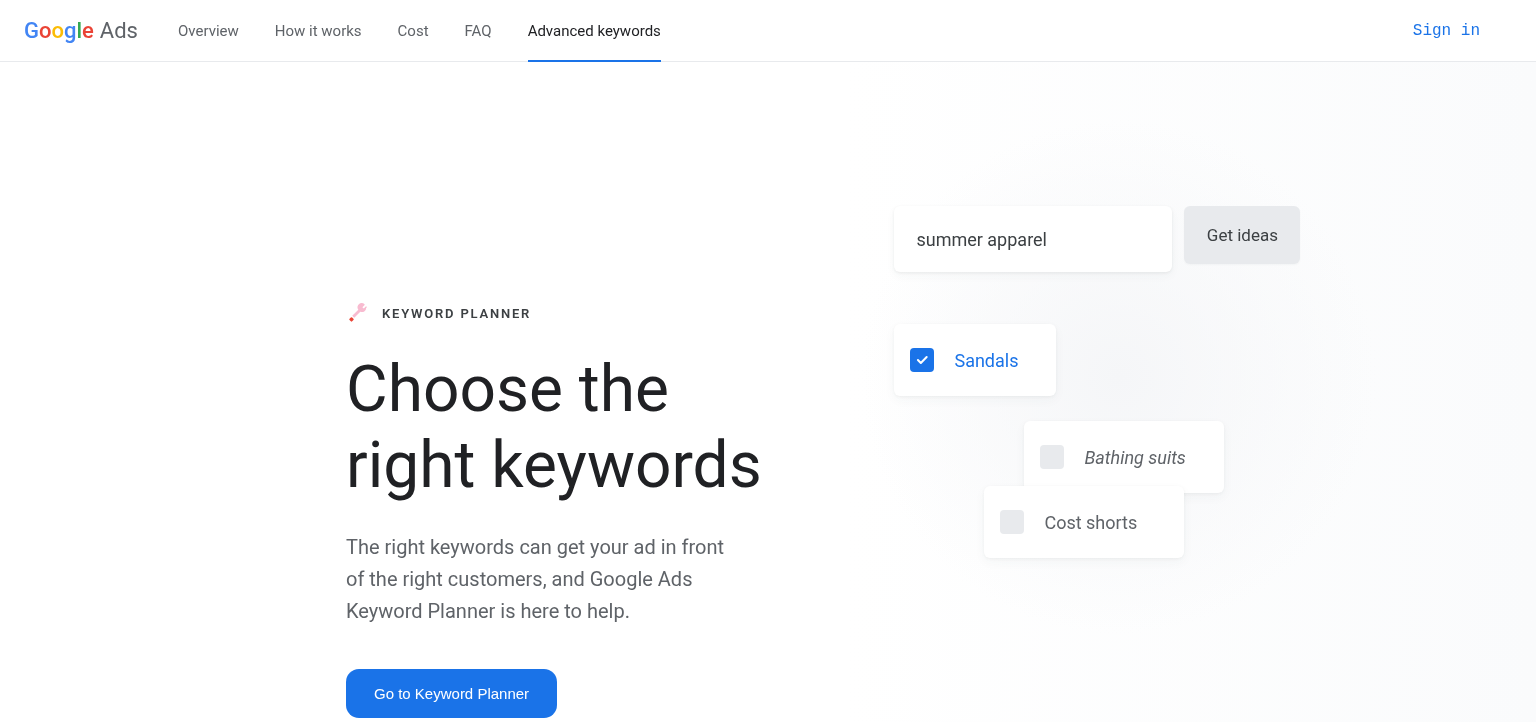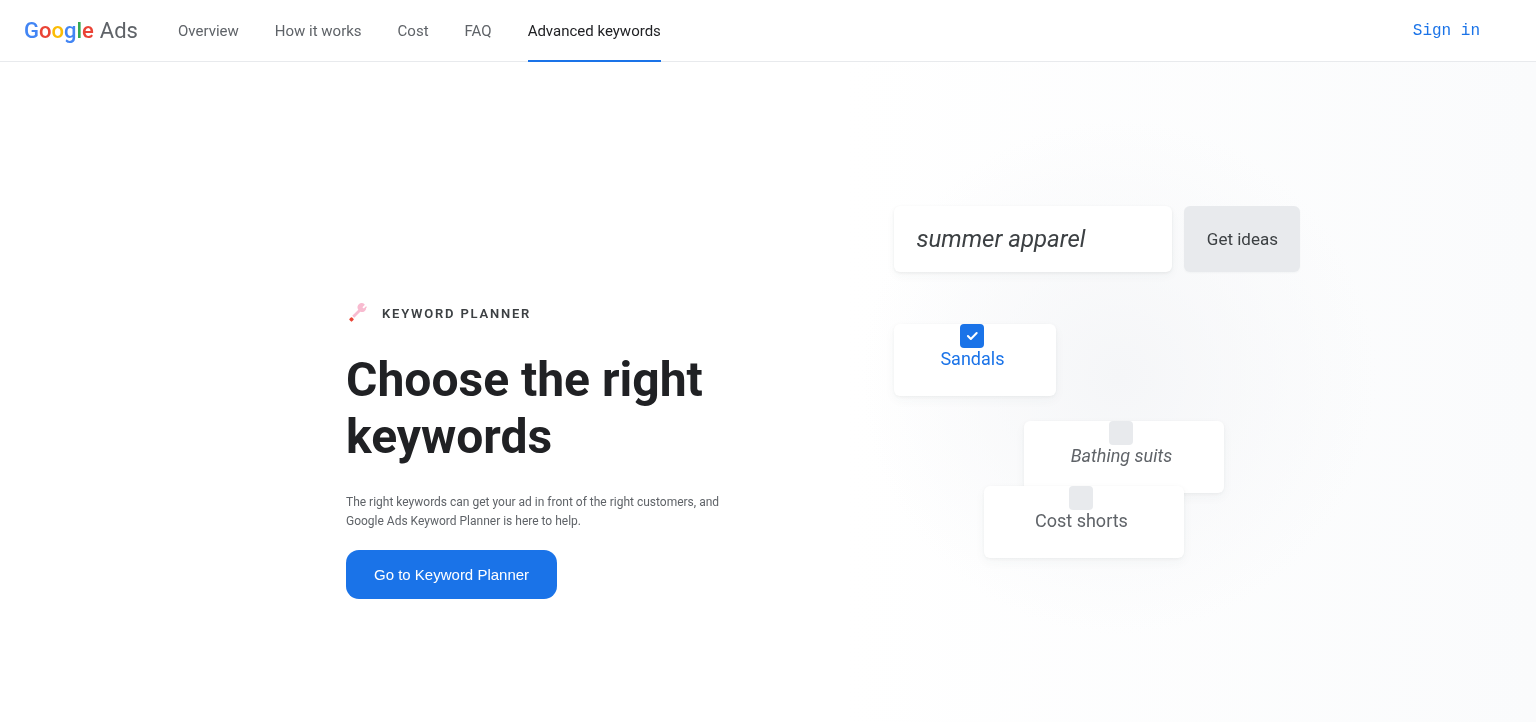--- a/index.html
+++ b/index.html
@@ -84,34 +84,34 @@
     margin-bottom: 28px;
   }
   .eyebrow-label {
     font-size: 13px;
     font-weight: 600;
     letter-spacing: 1.8px;
     color: #3c4043;
   }
   .wrench-icon { width: 22px; height: 22px; }
   h1 {
-    font-size: 48px;
+    font-size: 64px;
     line-height: 1.18;
-    font-weight: 700;
+    font-weight: 400;
     color: #202124;
     margin-bottom: 28px;
     max-width: 420px;
     margin-top: 28px;
   }
   .desc {
-    font-size: 12px;
+    font-size: 20px;
     line-height: 1.6;
     color: #5f6368;
     max-width: 400px;
-    margin-bottom: 18px;
+    margin-bottom: 42px;
   }
   .cta {
     display: inline-block;
     background: #1a73e8;
     color: #fff;
     font-size: 15px;
     font-weight: 500;
     padding: 16px 28px;
     border: none;
     border-radius: 13px;
@@ -136,45 +136,44 @@
   }
   .search-input {
     width: 278px;
     height: 66px;
     background: #fff;
     border-radius: 6px;
     box-shadow: 0 1px 3px rgba(60,64,67,0.08), 0 4px 10px rgba(60,64,67,0.04);
     display: flex;
     align-items: center;
     padding: 0 22px;
-    font-size: 24px;
-    color: #3c4043;
-    font-style: italic;
+    font-size: 18px;
+    color: #3c4043;
   }
   .get-ideas {
     width: 116px;
-    height: 66px;
+    height: 58px;
     background: #e8eaed;
     border-radius: 6px;
     display: flex;
     align-items: center;
     justify-content: center;
     font-size: 17px;
     color: #3c4043;
     box-shadow: 0 1px 2px rgba(60,64,67,0.04);
   }
   .chip {
     position: absolute;
     background: #fff;
     border-radius: 6px;
     box-shadow: 0 1px 3px rgba(60,64,67,0.06), 0 4px 12px rgba(60,64,67,0.04);
     display: flex;
     align-items: center;
     padding: 0 22px 0 16px;
-    flex-direction: column;
+    gap: 20px;
   }
   .chip.c1 { top: 262px; left: 65px;  width: 162px; height: 72px; }
   .chip.c2 { top: 359px; left: 195px; width: 200px; height: 72px; font-style: italic; }
   .chip.c3 { top: 424px; left: 155px; width: 200px; height: 72px; }
   .cb {
     width: 24px; height: 24px;
     border-radius: 4px;
     background: #e8eaed;
     display: flex;
     align-items: center;

